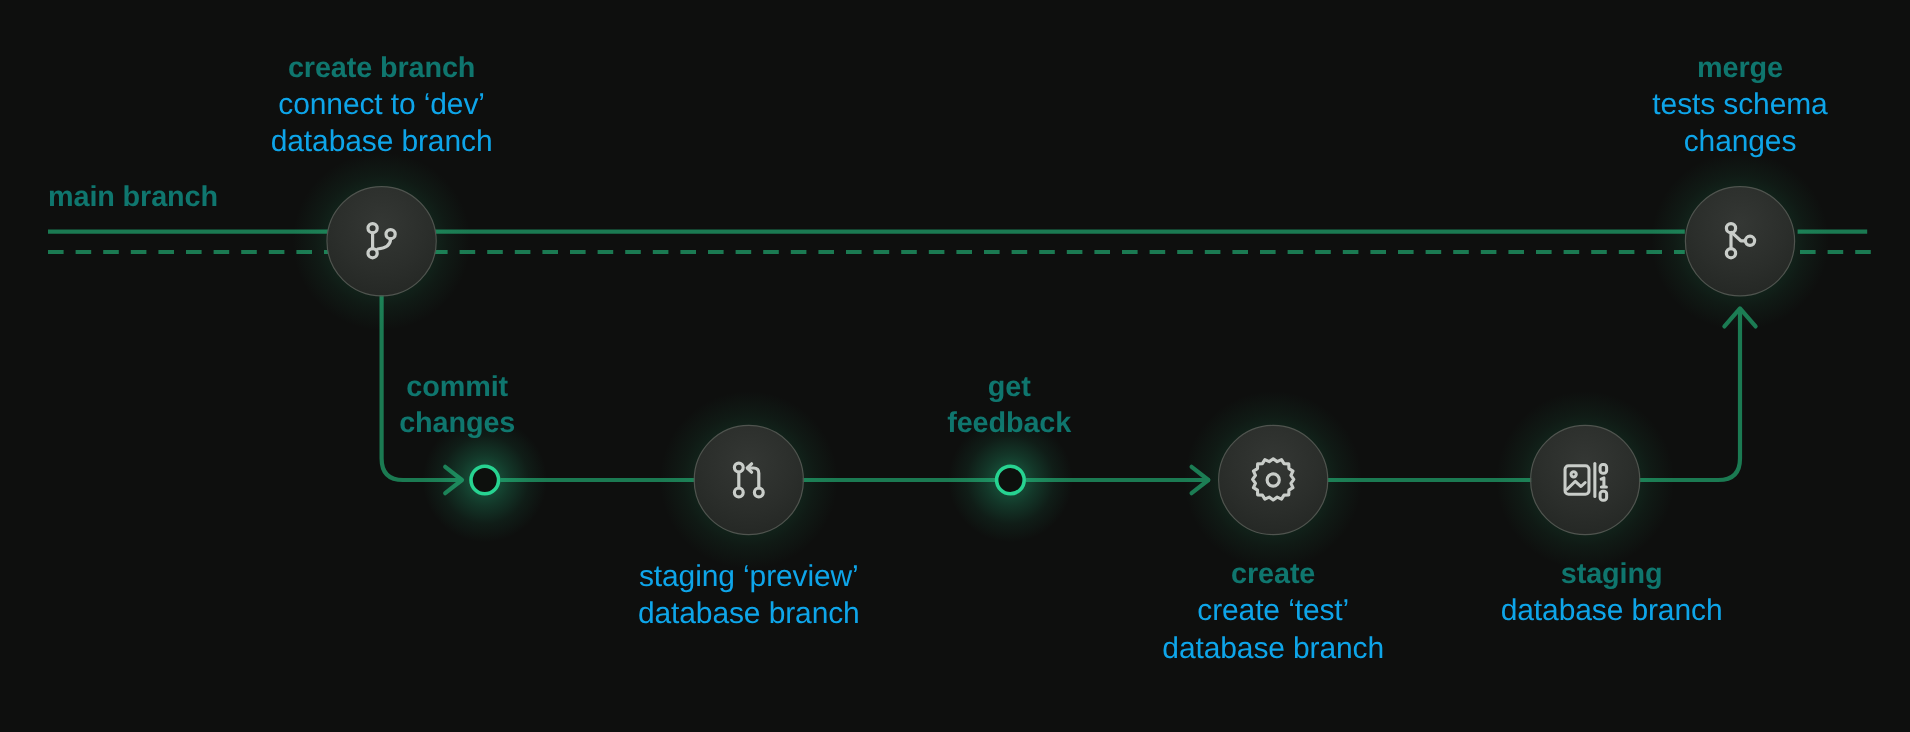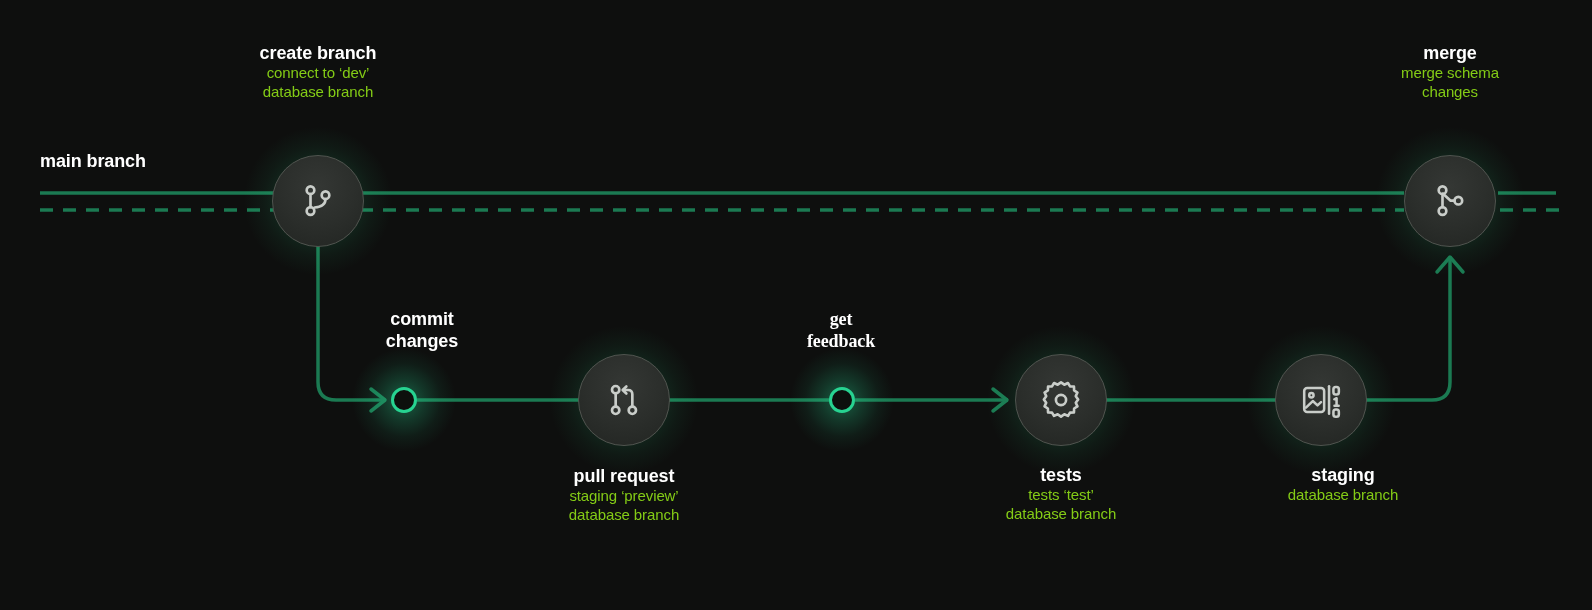--- a/index.html
+++ b/index.html
@@ -26,29 +26,29 @@
     height: 610px;
   }
 
   
   .lbl {
     position: absolute;
     line-height: 1.24;
     white-space: nowrap;
   }
   .lbl .title {
-    font-size: 18px;
+    font-size: 24px;
     font-weight: bold;
-    color: #ffffff;
+    color: #0f766e;
     letter-spacing: -0.1px;
   }
   .lbl .sub {
-    font-size: 15px;
+    font-size: 25px;
     font-weight: normal;
-    color: #84cc16;
+    color: #0ea5e9;
     letter-spacing: -0.1px;
   }
   .ctr { text-align: center; transform: translateX(-50%); }
   .lft { text-align: right; }
 
   
   .node {
     position: absolute;
     width: 92px;
     height: 92px;
@@ -230,43 +230,42 @@
 
 
   <div class="lbl ctr" style="left:318px; top:42px;">
     <div class="title">create branch</div>
     <div class="sub">connect to ‘dev’</div>
     <div class="sub">database branch</div>
   </div>
 
   <div class="lbl ctr" style="left:1450px; top:42px;">
     <div class="title">merge</div>
-    <div class="sub">merge schema</div>
+    <div class="sub">tests schema</div>
     <div class="sub">changes</div>
   </div>
 
-  <div class="lbl ctr" style="left:422px; top:308px;">
+  <div class="lbl ctr" style="left:381px; top:308px;">
     <div class="title">commit</div>
     <div class="title">changes</div>
   </div>
 
-  <div class="lbl ctr" style="left:841px; top:308px;font-family:Liberation Serif, serif;">
+  <div class="lbl ctr" style="left:841px; top:308px;">
     <div class="title">get</div>
     <div class="title">feedback</div>
   </div>
 
   <div class="lbl ctr" style="left:624px; top:465px;">
-    <div class="title">pull request</div>
     <div class="sub">staging ‘preview’</div>
     <div class="sub">database branch</div>
   </div>
 
   <div class="lbl ctr" style="left:1061px; top:464px;">
-    <div class="title">tests</div>
-    <div class="sub">tests ‘test’</div>
+    <div class="title">create</div>
+    <div class="sub">create ‘test’</div>
     <div class="sub">database branch</div>
   </div>
 
   <div class="lbl ctr" style="left:1321px; top:464px;margin-left:22px;">
     <div class="title">staging</div>
     <div class="sub">database branch</div>
   </div>
 
 </div>
 

